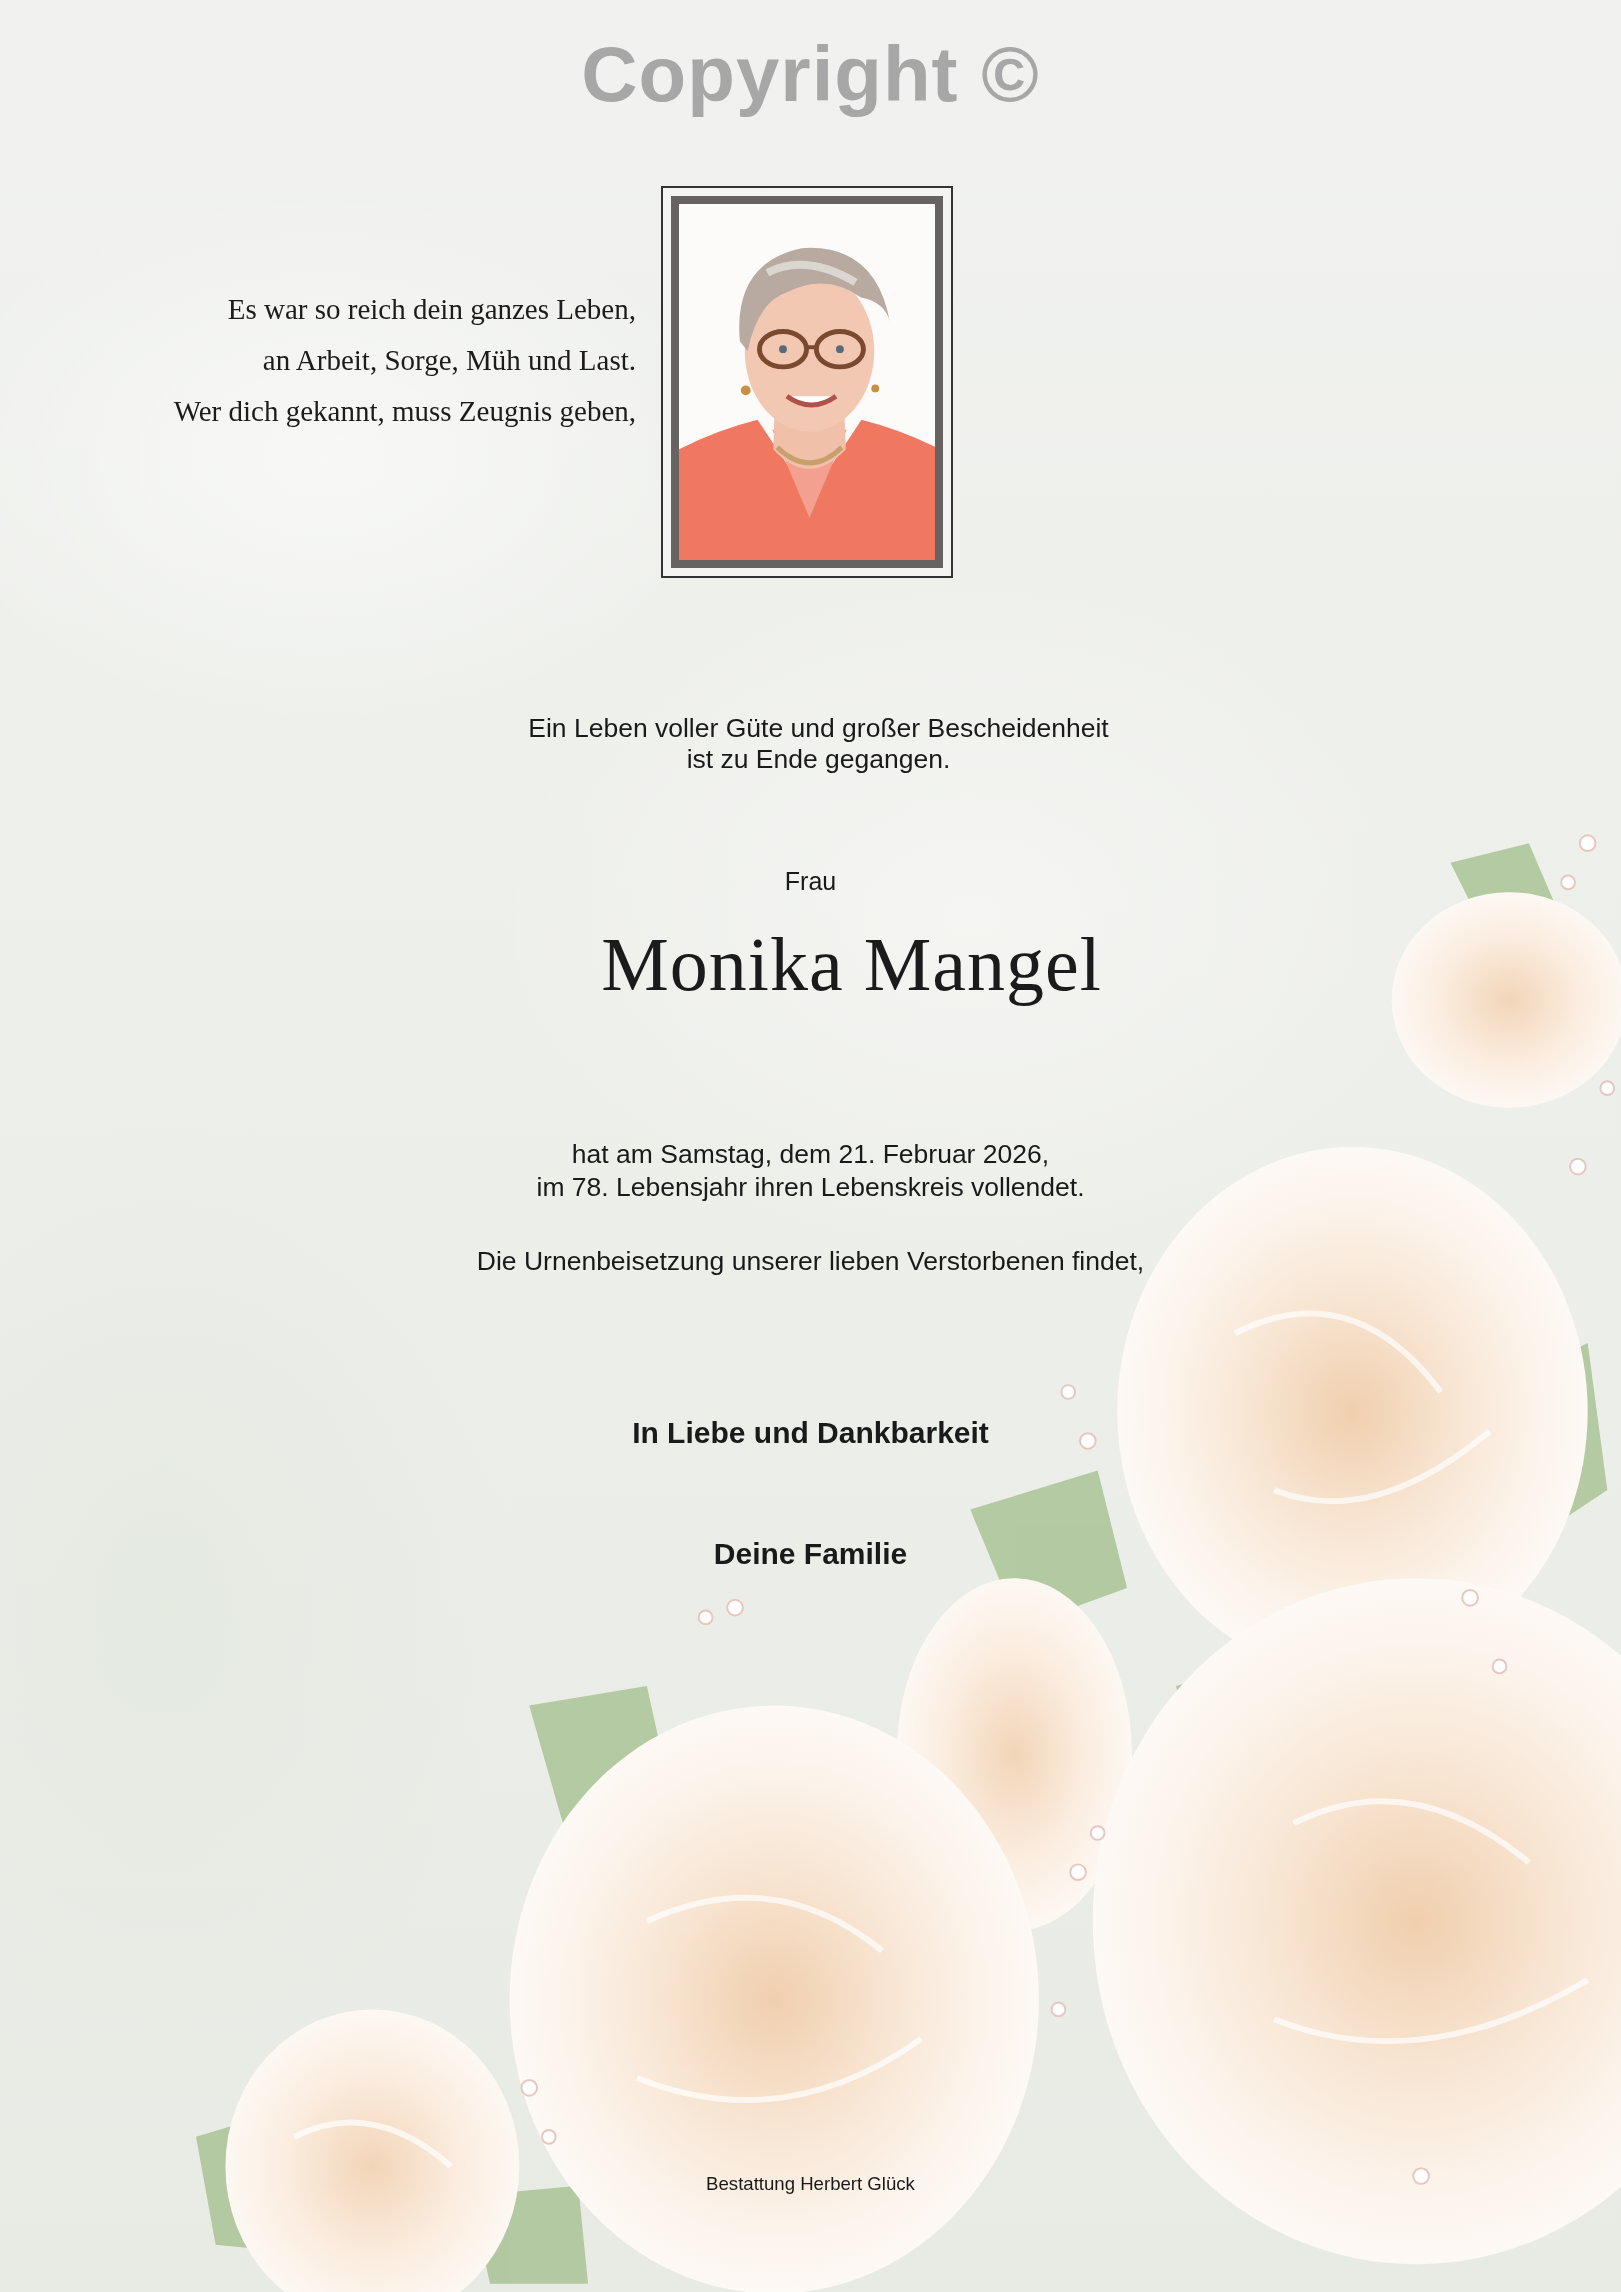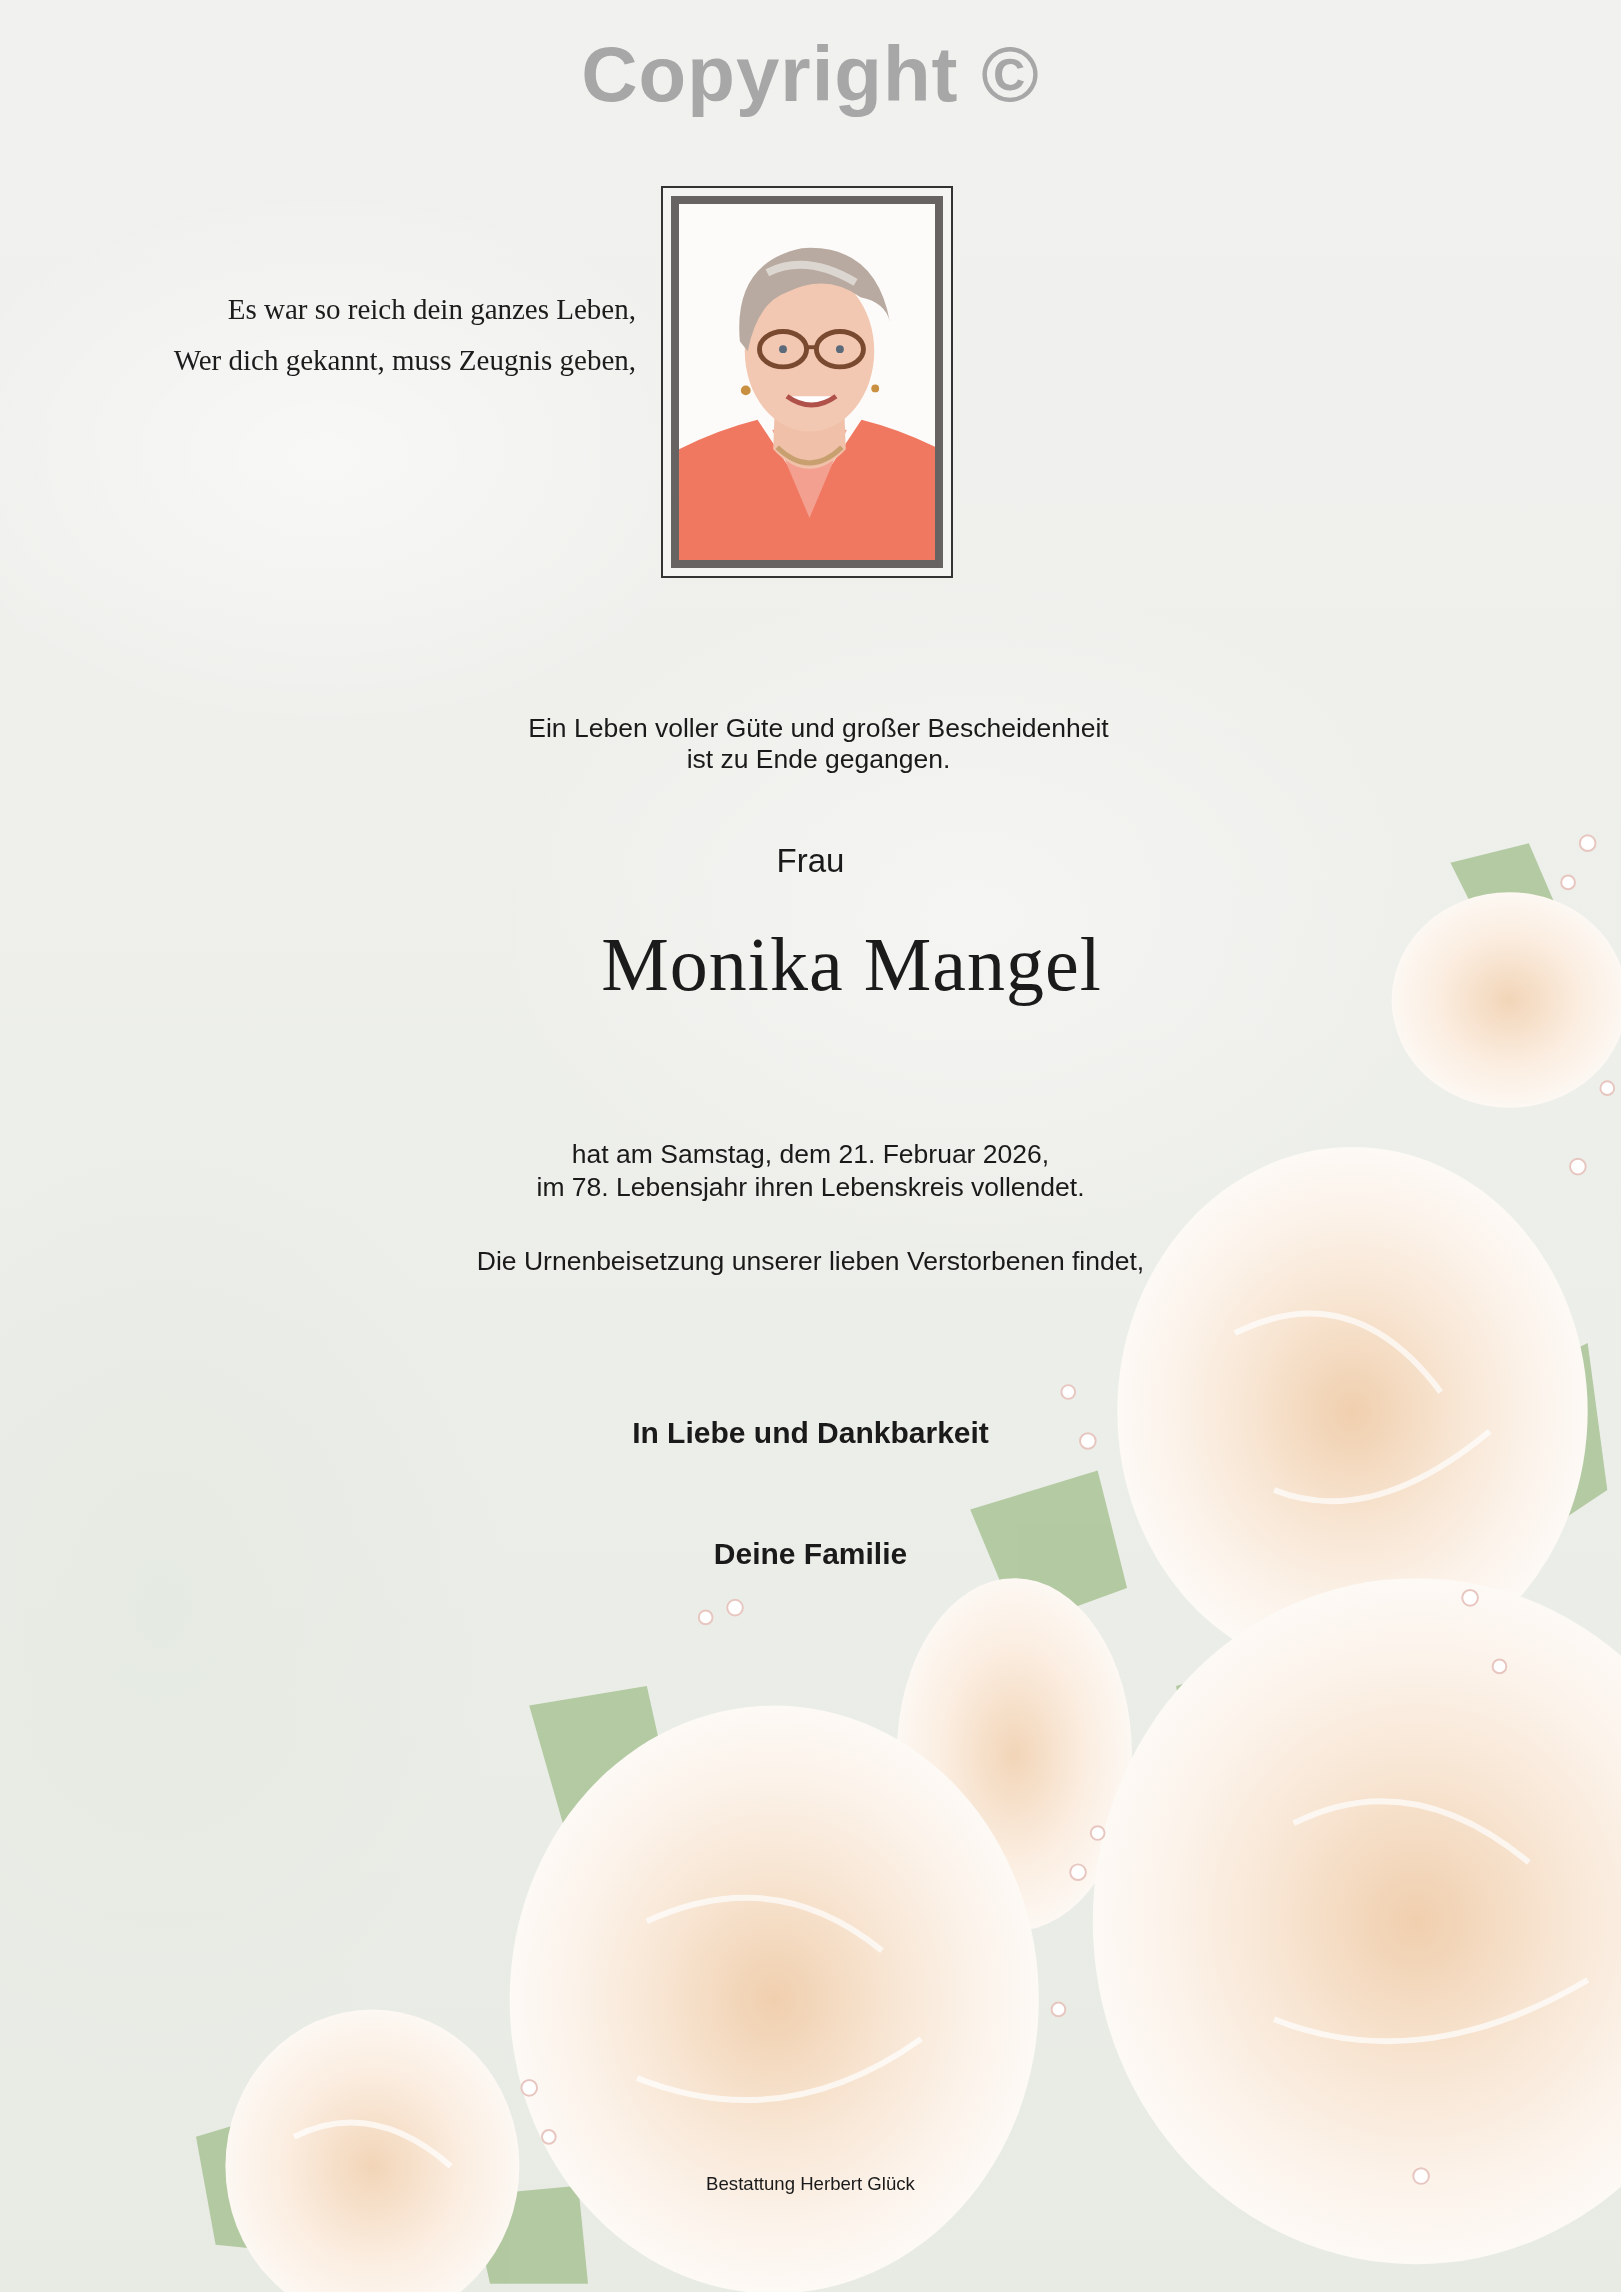--- a/index.html
+++ b/index.html
@@ -19,21 +19,21 @@
 
   .poem{top:284px;left:118px;width:518px;text-align:right;font-family:"Liberation Serif", serif;
     font-size:29px;line-height:51px;color:#1c1c1c;}
 
   .frame-outer{top:186px;left:661px;width:292px;height:392px;border:2px solid #333;background:#f4f4f2;box-sizing:border-box;}
   .frame-inner{position:absolute;left:7.8px;top:7.8px;right:7.8px;bottom:7.8px;background:#676362;}
   .photo{position:absolute;left:7.8px;top:7.8px;right:7.8px;bottom:7.8px;background:#fdfbfa;overflow:hidden;}
 
   .sans{font-family:"Liberation Sans", sans-serif;}
   .t1{top:713px;font-size:26.5px;line-height:31px;padding-left:8px;}
-  .frau{top:842px;font-size:33px;}
+  .frau{top:867px;font-size:25px;}
   .name{top:921px;font-family:"Liberation Serif", serif;font-size:76px;color:#1b1b1b;letter-spacing:1px;padding-left:41px;}
   .t2{top:1138px;font-size:26.5px;line-height:33px;}
   .t3{top:1245px;font-size:26.5px;line-height:33px;}
   .love{top:1416px;font-size:30px;font-weight:bold;}
   .family{top:1537px;font-size:30px;font-weight:bold;}
   .funeral{top:2173px;font-size:18.6px;}
 
   .flowers{left:0;top:0;width:1621px;height:2293px;pointer-events:none;}
   .text-layer{z-index:2;}
 </style>
@@ -102,20 +102,21 @@
       <circle cx="1450" cy="2220" r="8"></circle>
     <circle cx="720" cy="1650" r="7"></circle>
       <circle cx="750" cy="1640" r="8"></circle>
   </g>
 </svg>
 
 <div class="abs copyright text-layer">Copyright ©</div>
 
 <div class="abs poem text-layer">
   <div>Es war so reich dein ganzes Leben,</div>
+  <div>an Arbeit, Sorge, Müh und Last.</div>
   <div>Wer dich gekannt, muss Zeugnis geben,</div>
 </div>
 
 <div class="abs frame-outer text-layer">
   <div class="frame-inner">
     <div class="photo" title="Portrait photo of the deceased: older woman with short grey hair, glasses and coral blouse">
       <svg width="261" height="361" viewBox="0 0 266 368" xmlns="http://www.w3.org/2000/svg">
         <rect width="266" height="368" fill="#fdfbfa"></rect>
 
         <path d="M0 250 Q40 230 80 220 L133 300 L186 220 Q226 230 266 250 L266 368 L0 368 Z" fill="#f07860"></path>

